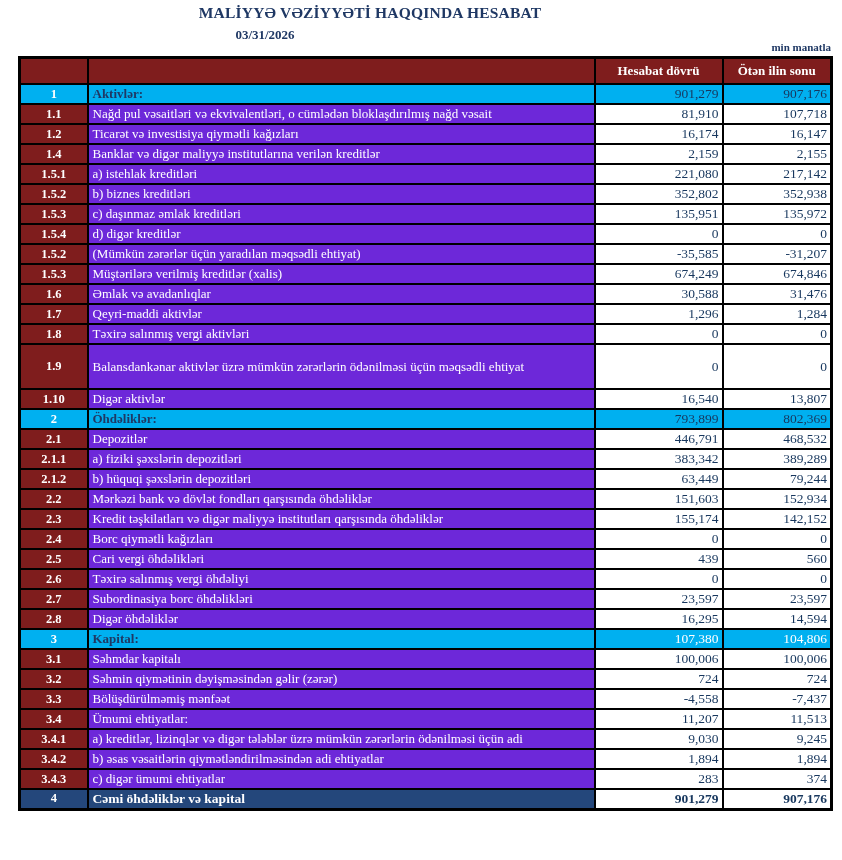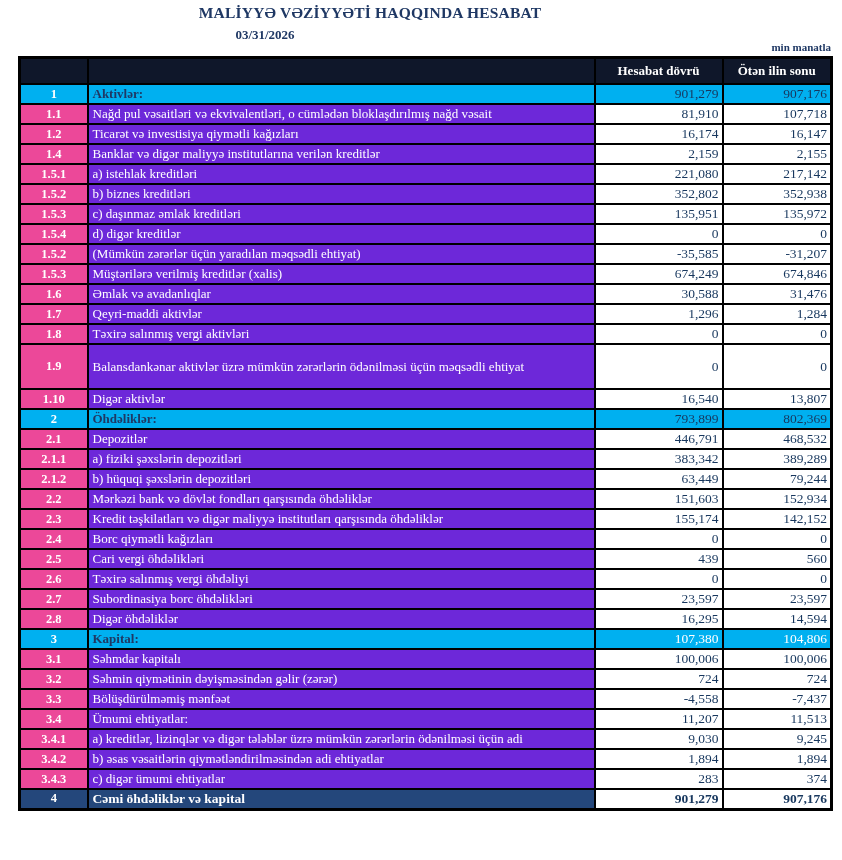--- a/index.html
+++ b/index.html
@@ -17,27 +17,27 @@
     border-collapse:collapse;table-layout:fixed;
     border:3px solid #000;}
   col.c-num{width:68px;}
   col.c-label{width:507px;}
   col.c-v1{width:128px;}
   col.c-v2{width:109px;}
 
   th,td{border:2px solid #000;padding:0;overflow:hidden;white-space:nowrap;}
   td.label,th.label{border-left:2px solid #0c4a6e;}
 
-  thead th{height:24px;background:#0f172a;color:#fff;font-weight:bold;
+  thead th{height:24px;background:#7f1d1d;color:#fff;font-weight:bold;
     font-size:13px;text-align:center;}
 
   tbody tr{height:20px;}
   tbody tr.tall{height:45px;}
 
-  td.num{background:#ec4899;color:#fff;font-weight:bold;font-size:12.5px;text-align:center;}
+  td.num{background:#7f1d1d;color:#fff;font-weight:bold;font-size:12.5px;text-align:center;}
   td.label{background:#6d28d9;color:#fff;font-size:13px;text-align:left;padding-left:4px;}
   td.val{background:#fff;color:#17375E;font-size:13.5px;text-align:right;padding-right:3px;}
 
   tr.section td{background:#00B0F0;}
   tr.section td.num{color:#fff;}
   tr.section td.label{color:#1F3864;font-weight:bold;}
   tr.section td.val{color:#17375E;}
   tr.section-light td{background:#00B0F0;}
   tr.section-light td.num{color:#fff;}
   tr.section-light td.label{color:#1F3864;font-weight:bold;margin-left:28px;}

